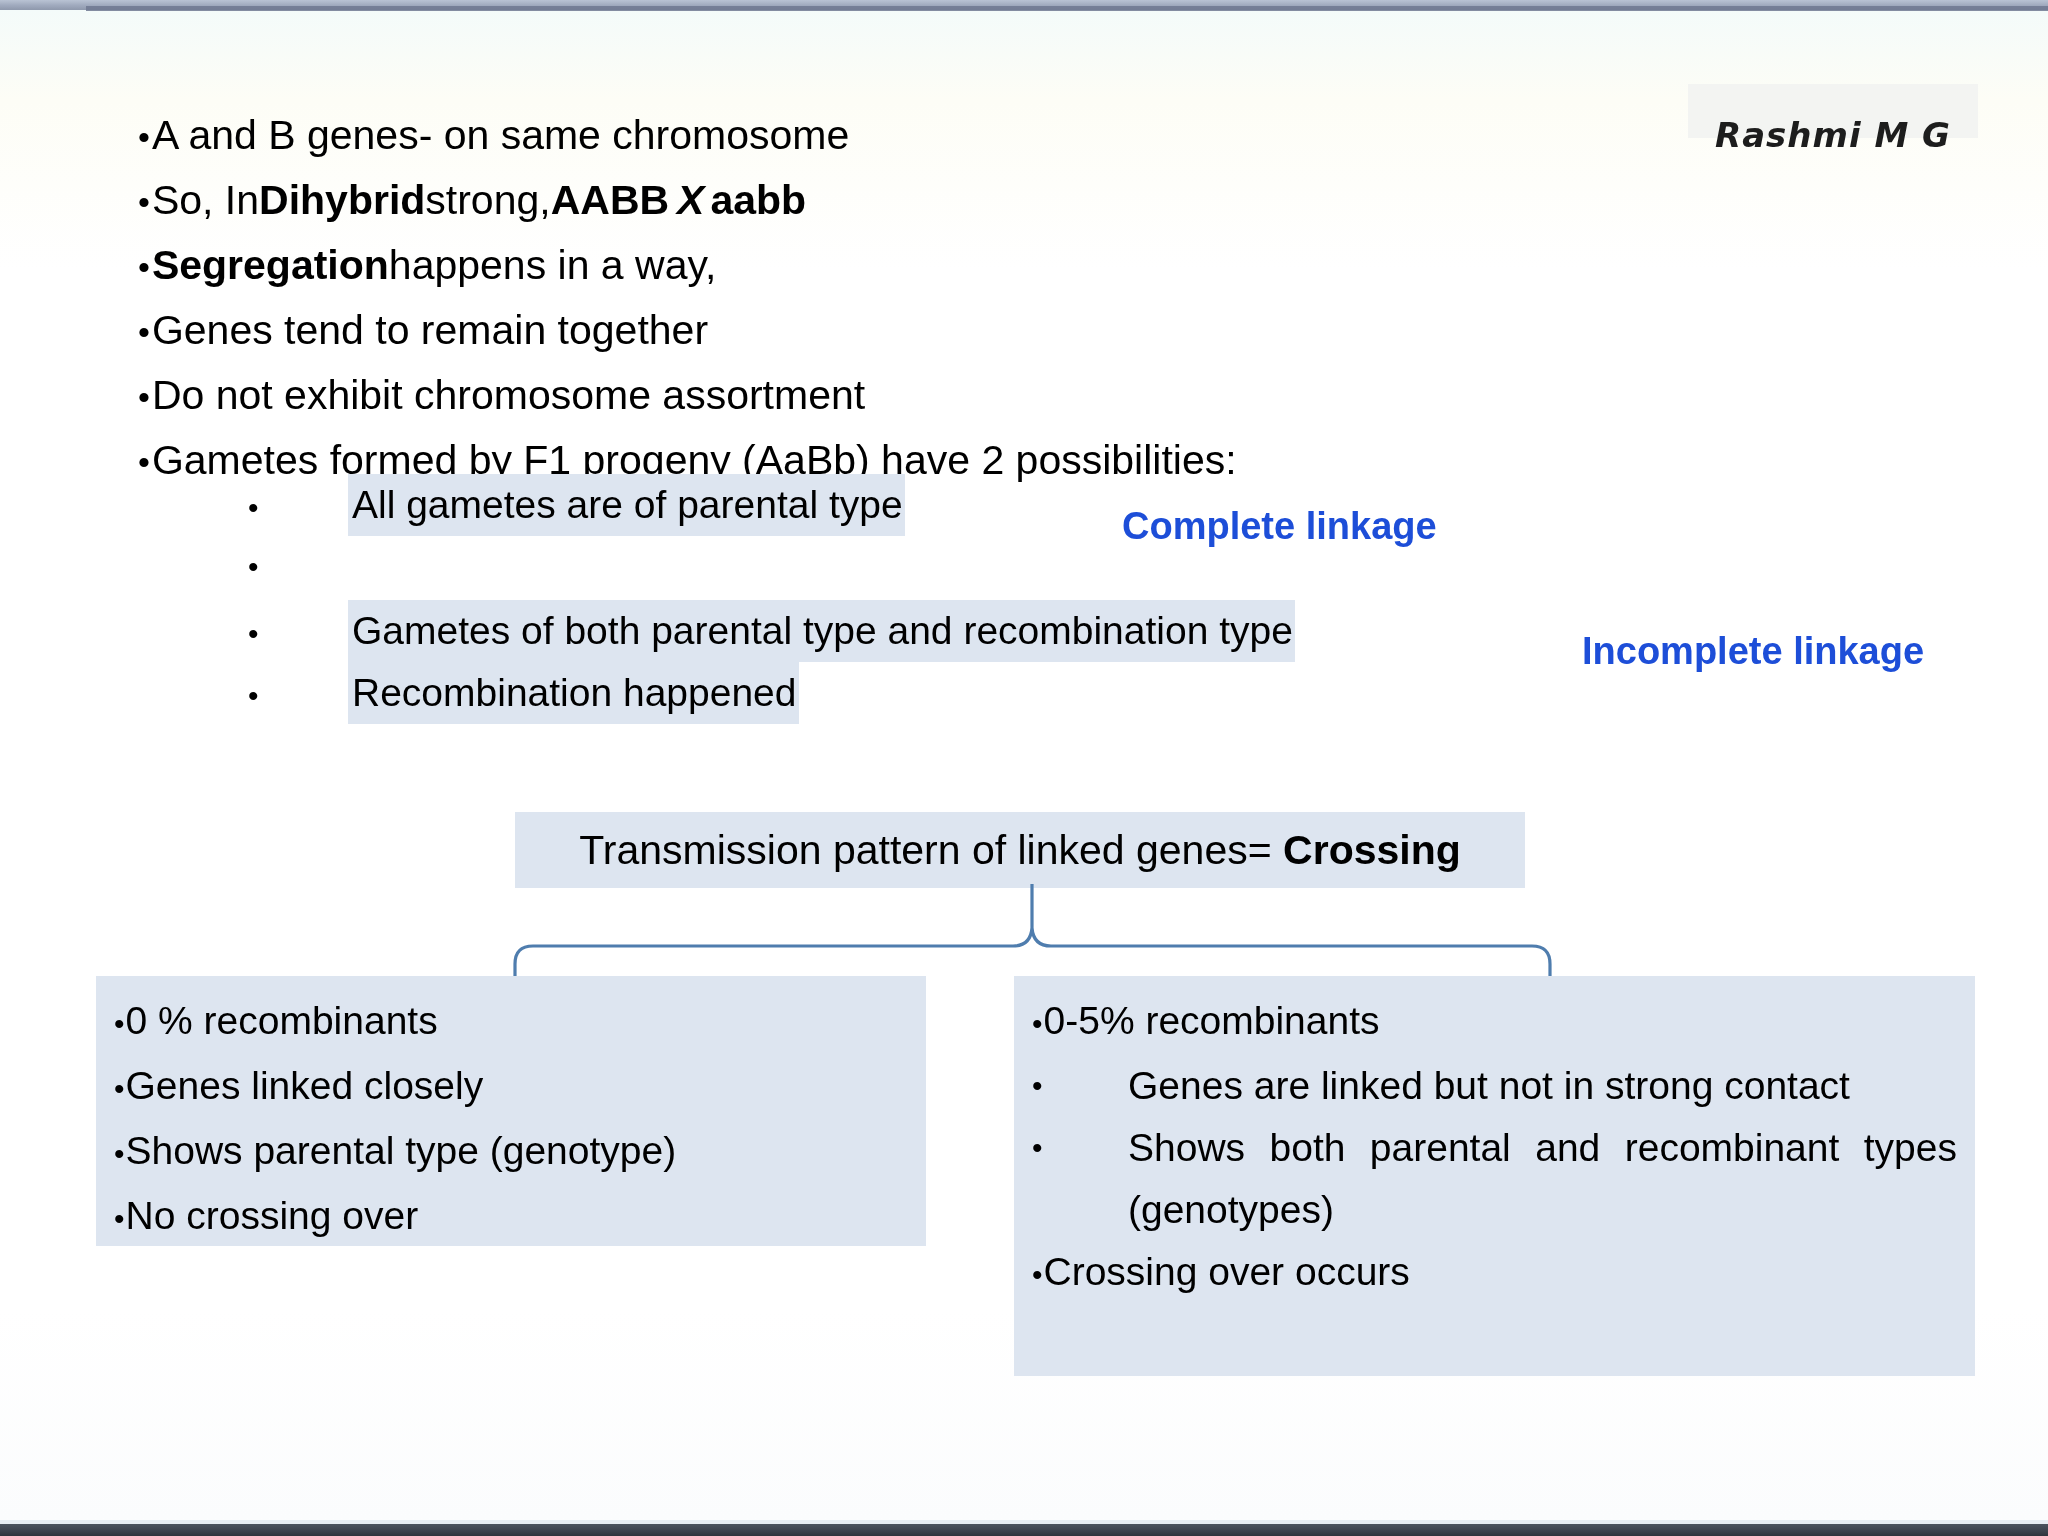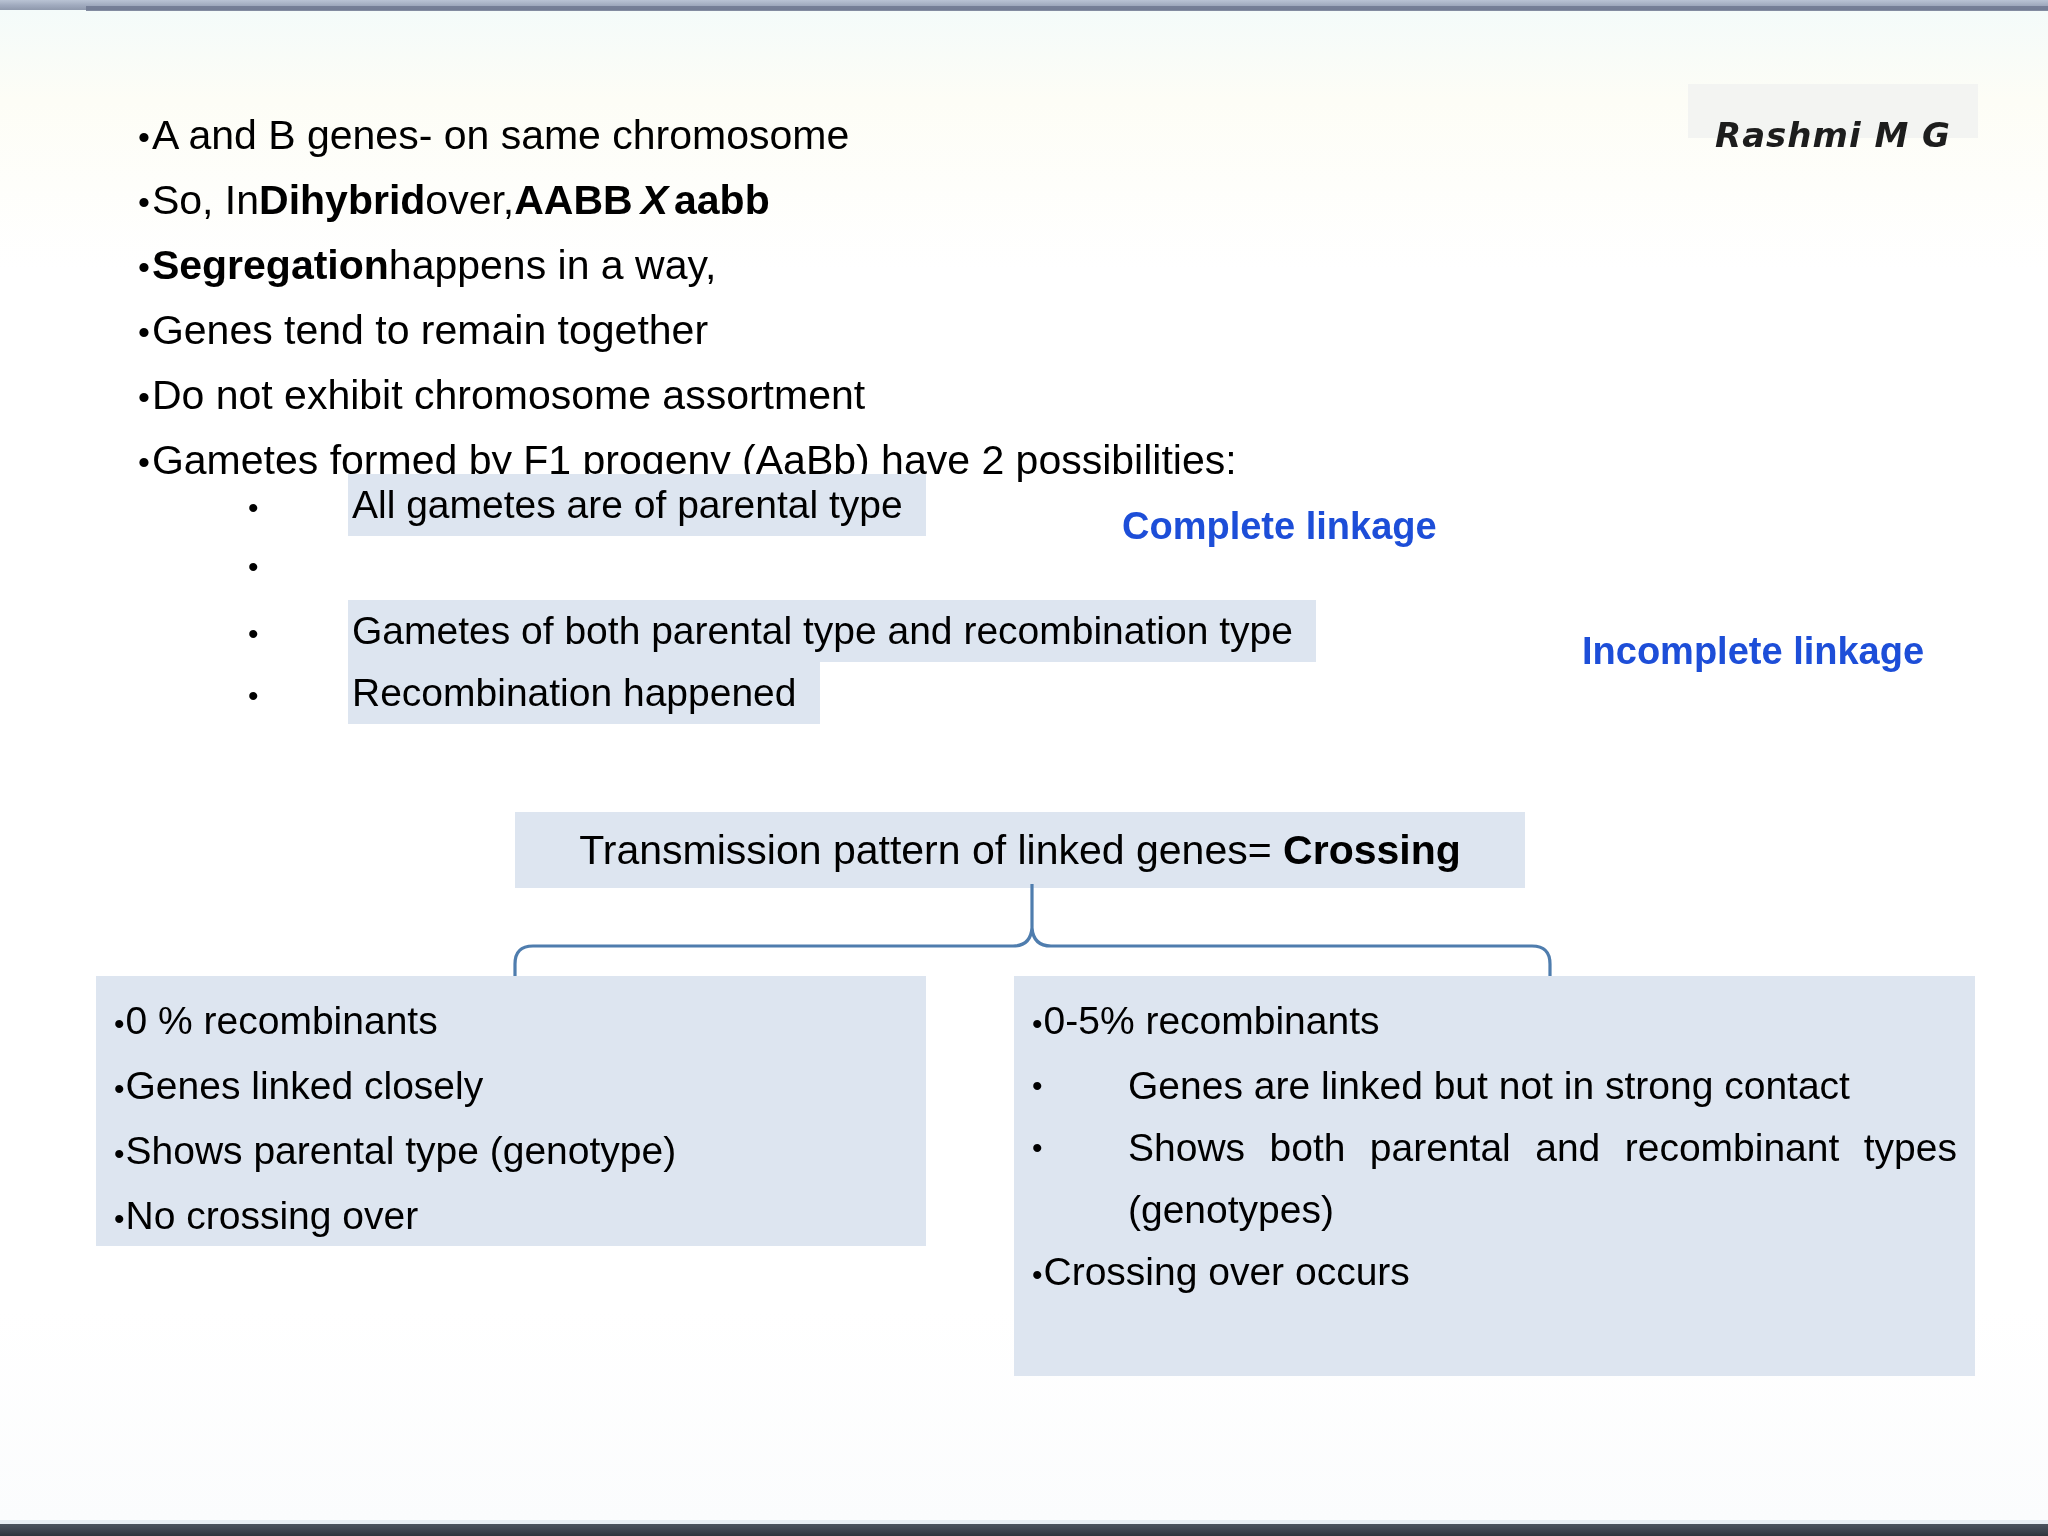--- a/index.html
+++ b/index.html
@@ -107,21 +107,21 @@
   }
   .sub .sdot {
     display: inline-block;
     width: 100px;
     font-size: 30px;
     color: #000;
     flex: none;
   }
   .hl {
     background: #dde5f0;
-    padding: 0 23px 0 4px;
+    padding: 0 2px 0 4px;
   }
 
   .side-label {
     position: absolute;
     font-size: 38px;
     font-weight: bold;
     color: #1d4ed8;
     white-space: nowrap;
   }
 
@@ -207,21 +207,21 @@
 
     <div class="row">
       <span class="dot">•</span>
       <span>A and B genes- on same chromosome</span>
     </div>
 
     <div class="row">
       <span class="dot">•</span>
       <span>So, In </span>
       <span class="b">Dihybrid</span>
-      <span> over, </span>
+      <span> strong, </span>
       <span class="b">AABB</span>
       <span class="xmark">X</span>
       <span class="b">aabb</span>
     </div>
 
     <div class="row">
       <span class="dot">•</span>
       <span class="b">Segregation</span>
       <span>  happens in a way,</span>
     </div>

